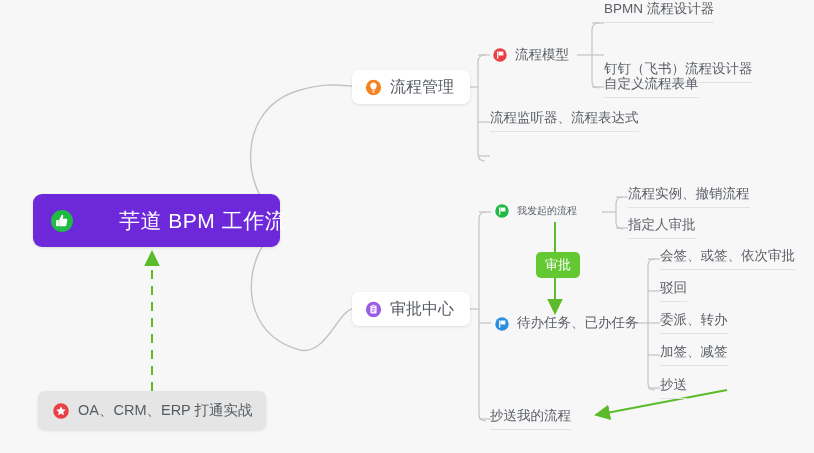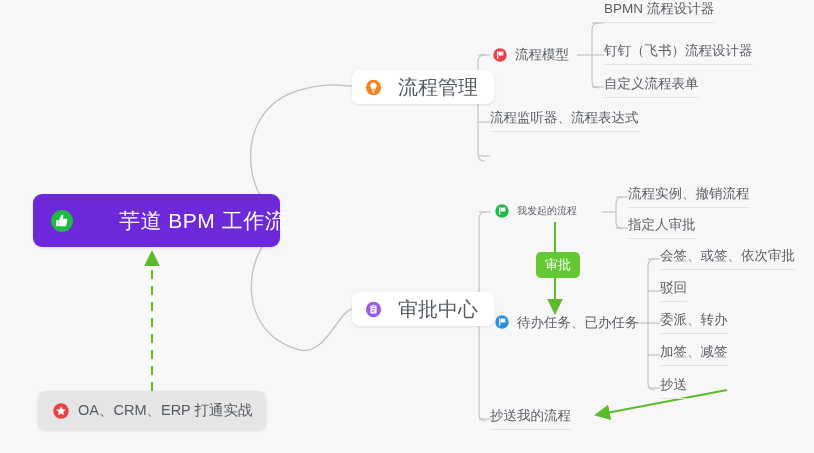--- a/index.html
+++ b/index.html
@@ -53,23 +53,23 @@
     background: #ffffff;
     border-radius: 7px;
     box-shadow: 0 1px 3px rgba(0,0,0,0.10);
     display: flex;
     align-items: center;
     padding: 0 16px 0 13px;
     height: 34px;
     box-sizing: border-box;
   }
   .branch-label {
-    font-size: 20px;
+    font-size: 16px;
     color: #555b63;
-    margin-left: 16px;
+    margin-left: 8px;
     white-space: nowrap;
   }
 
   
   .callout-node {
     position: absolute;
     left: 38px;
     top: 391px;
     width: 228px;
     height: 39px;
@@ -222,42 +222,42 @@
       <svg width="16" height="16" viewBox="0 0 20 20">
         <circle cx="10" cy="10" r="8.4" fill="#ea3f45"></circle>
         <rect x="6.4" y="5.4" width="1.5" height="9.4" rx="0.5" fill="#ffffff"></rect>
         <path d="M8.2 5.7 L14.2 5.7 L14.2 10.6 L8.2 10.6 Z" fill="#ffffff"></path>
       </svg>
     </span>
     <span style="font-size:13.5px; color:#5a5f66; margin-left:7px; white-space:nowrap;">流程模型</span>
   </div>
 
   <div class="leaf" style="left:604px; top:1px;">BPMN 流程设计器</div>
-  <div class="leaf" style="left:604px; top:43px;">钉钉（飞书）流程设计器</div>
+  <div class="leaf" style="left:604px; top:61px;">钉钉（飞书）流程设计器</div>
   <div class="leaf" style="left:604px; top:76px;">自定义流程表单</div>
 
   <div class="leaf" style="left:490px; top:110px;">流程监听器、流程表达式</div>
 
   <div style="position:absolute; left:494px; top:203px; display:flex; align-items:center;">
     <span class="icon">
       <svg width="16" height="16" viewBox="0 0 20 20">
         <circle cx="10" cy="10" r="8.4" fill="#21ba45"></circle>
         <rect x="6.4" y="5.4" width="1.5" height="9.4" rx="0.5" fill="#ffffff"></rect>
         <path d="M8.2 5.7 L14.2 5.7 L14.2 10.6 L8.2 10.6 Z" fill="#ffffff"></path>
       </svg>
     </span>
     <span style="font-size:10px; color:#5a5f66; margin-left:7px; white-space:nowrap;">我发起的流程</span>
   </div>
 
   <div class="leaf" style="left:628px; top:186px;">流程实例、撤销流程</div>
   <div class="leaf" style="left:628px; top:217px;">指定人审批</div>
 
   <div class="badge">审批</div>
 
-  <div style="position:absolute; left:494px; top:314px; display:flex; align-items:flex-start;">
+  <div style="position:absolute; left:494px; top:314px; display:flex; align-items:flex-end;">
     <span class="icon">
       <svg width="16" height="16" viewBox="0 0 20 20">
         <circle cx="10" cy="10" r="8.4" fill="#2a8fe0"></circle>
         <rect x="6.4" y="5.4" width="1.5" height="9.4" rx="0.5" fill="#ffffff"></rect>
         <path d="M8.2 5.7 L14.2 5.7 L14.2 10.6 L8.2 10.6 Z" fill="#ffffff"></path>
       </svg>
     </span>
     <span style="font-size:13.5px; color:#5a5f66; margin-left:7px; white-space:nowrap;">待办任务、已办任务</span>
   </div>
 

